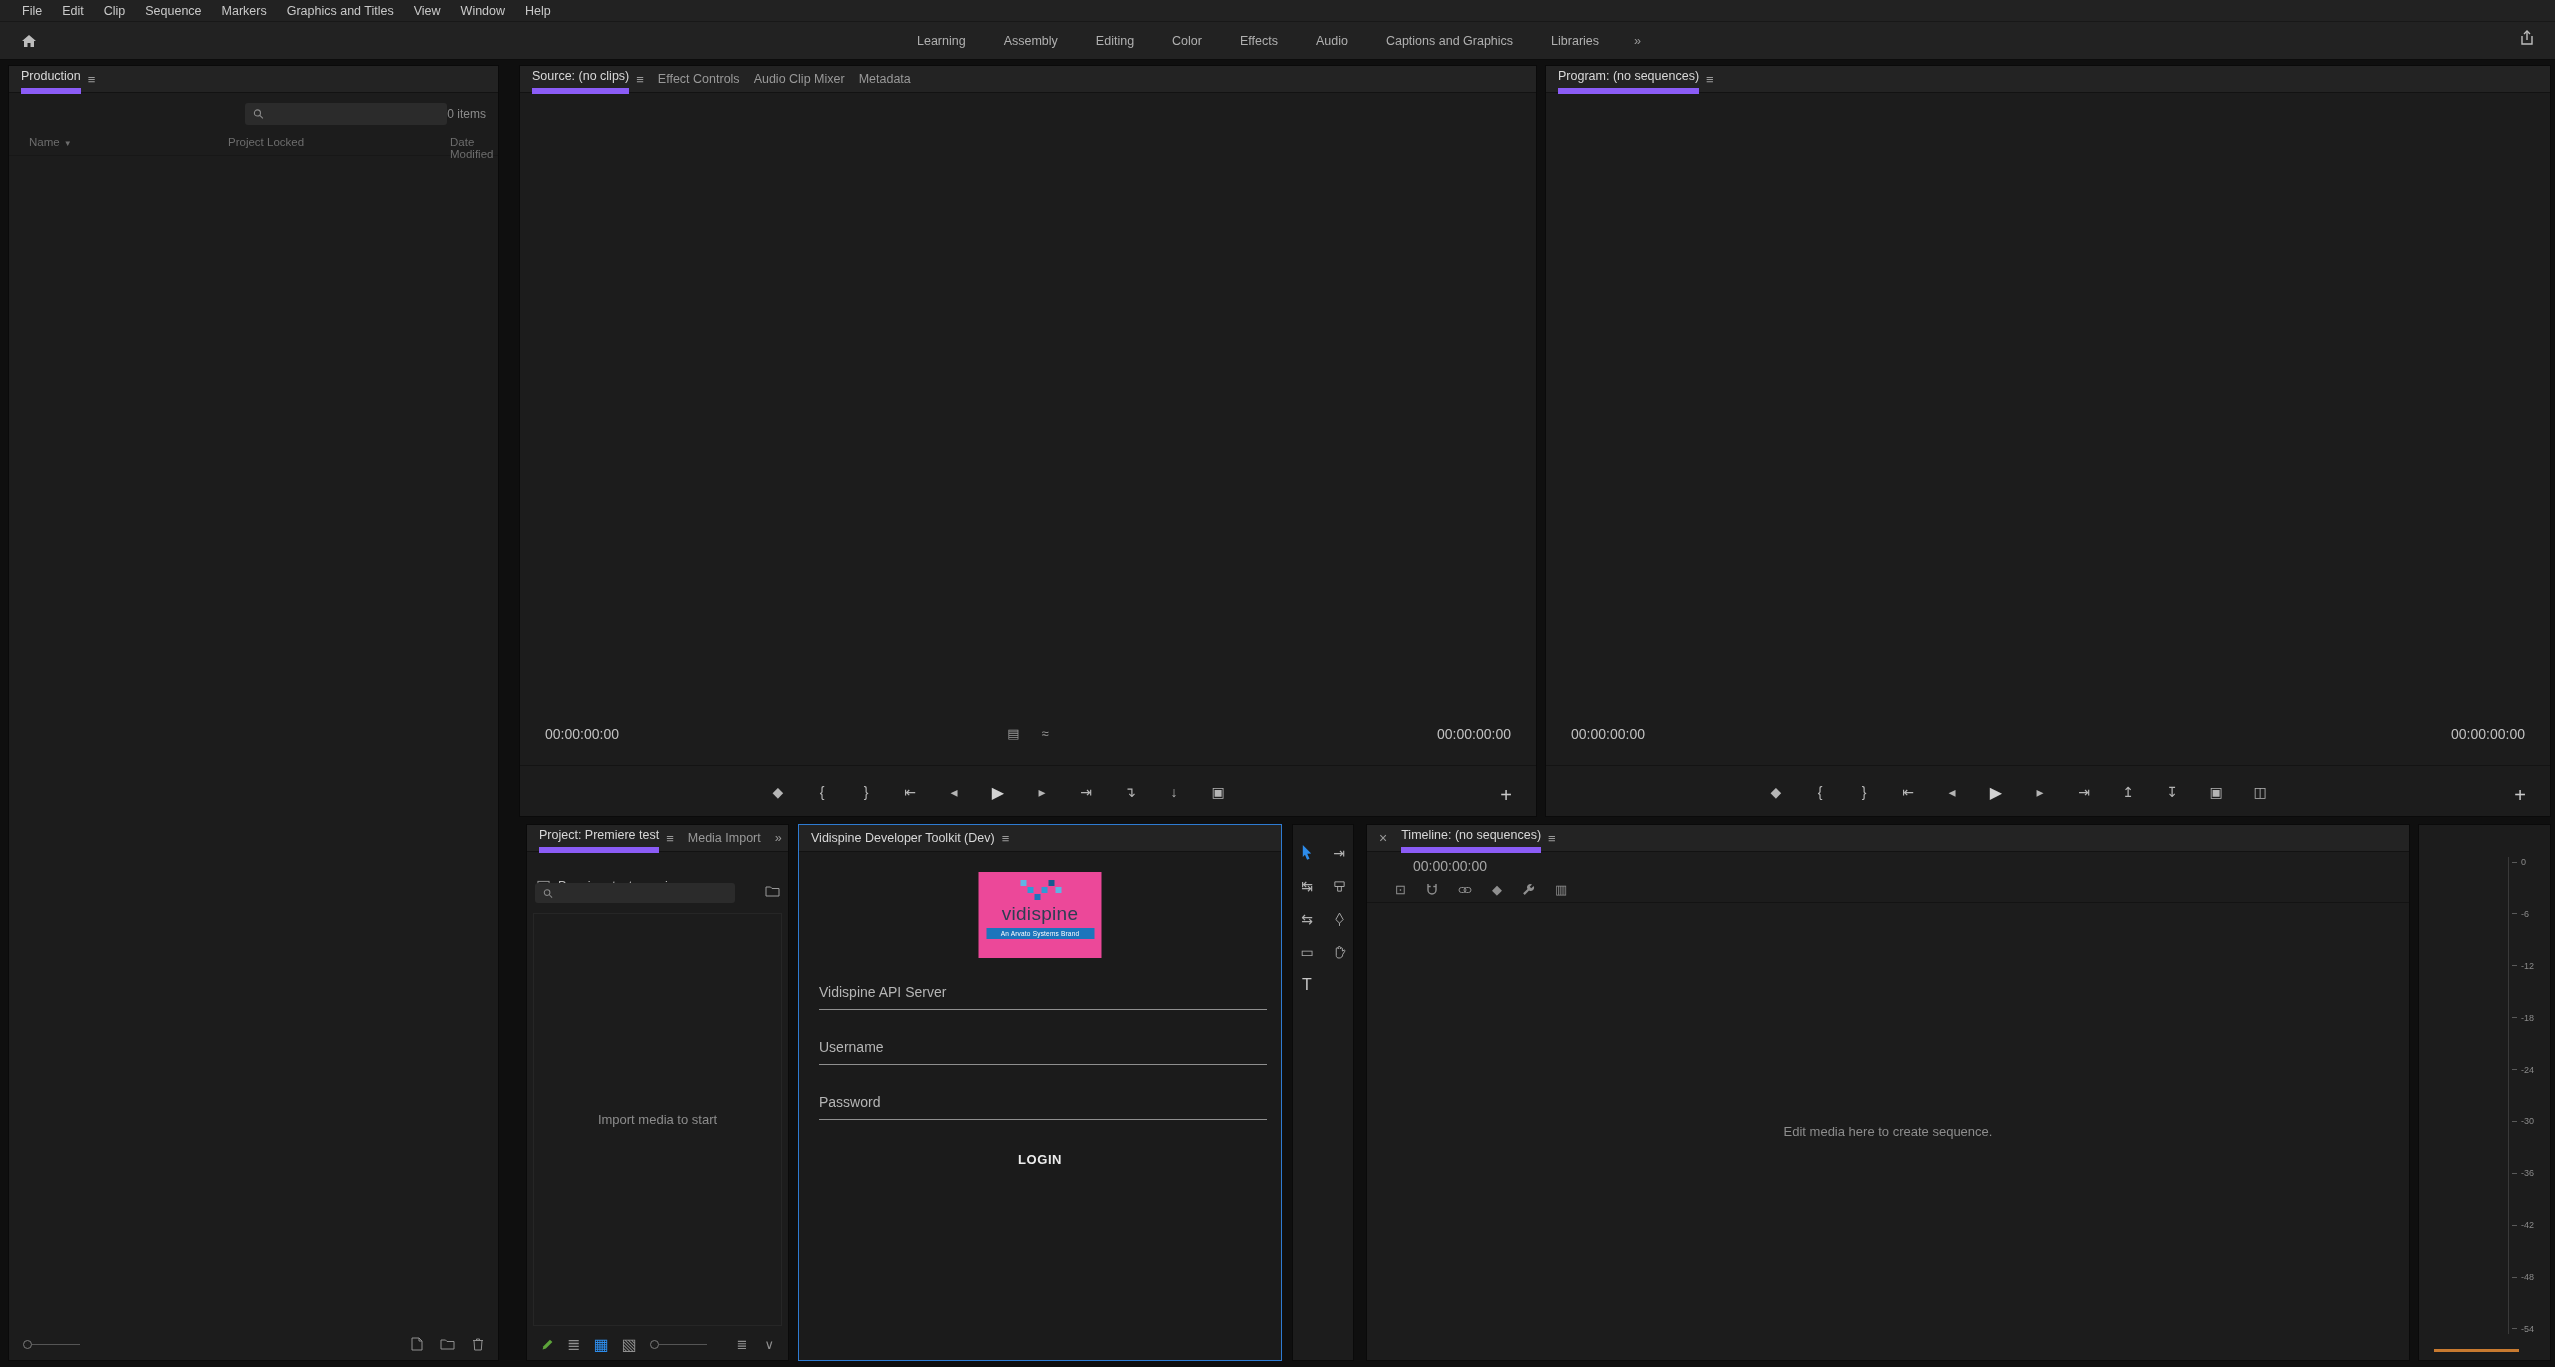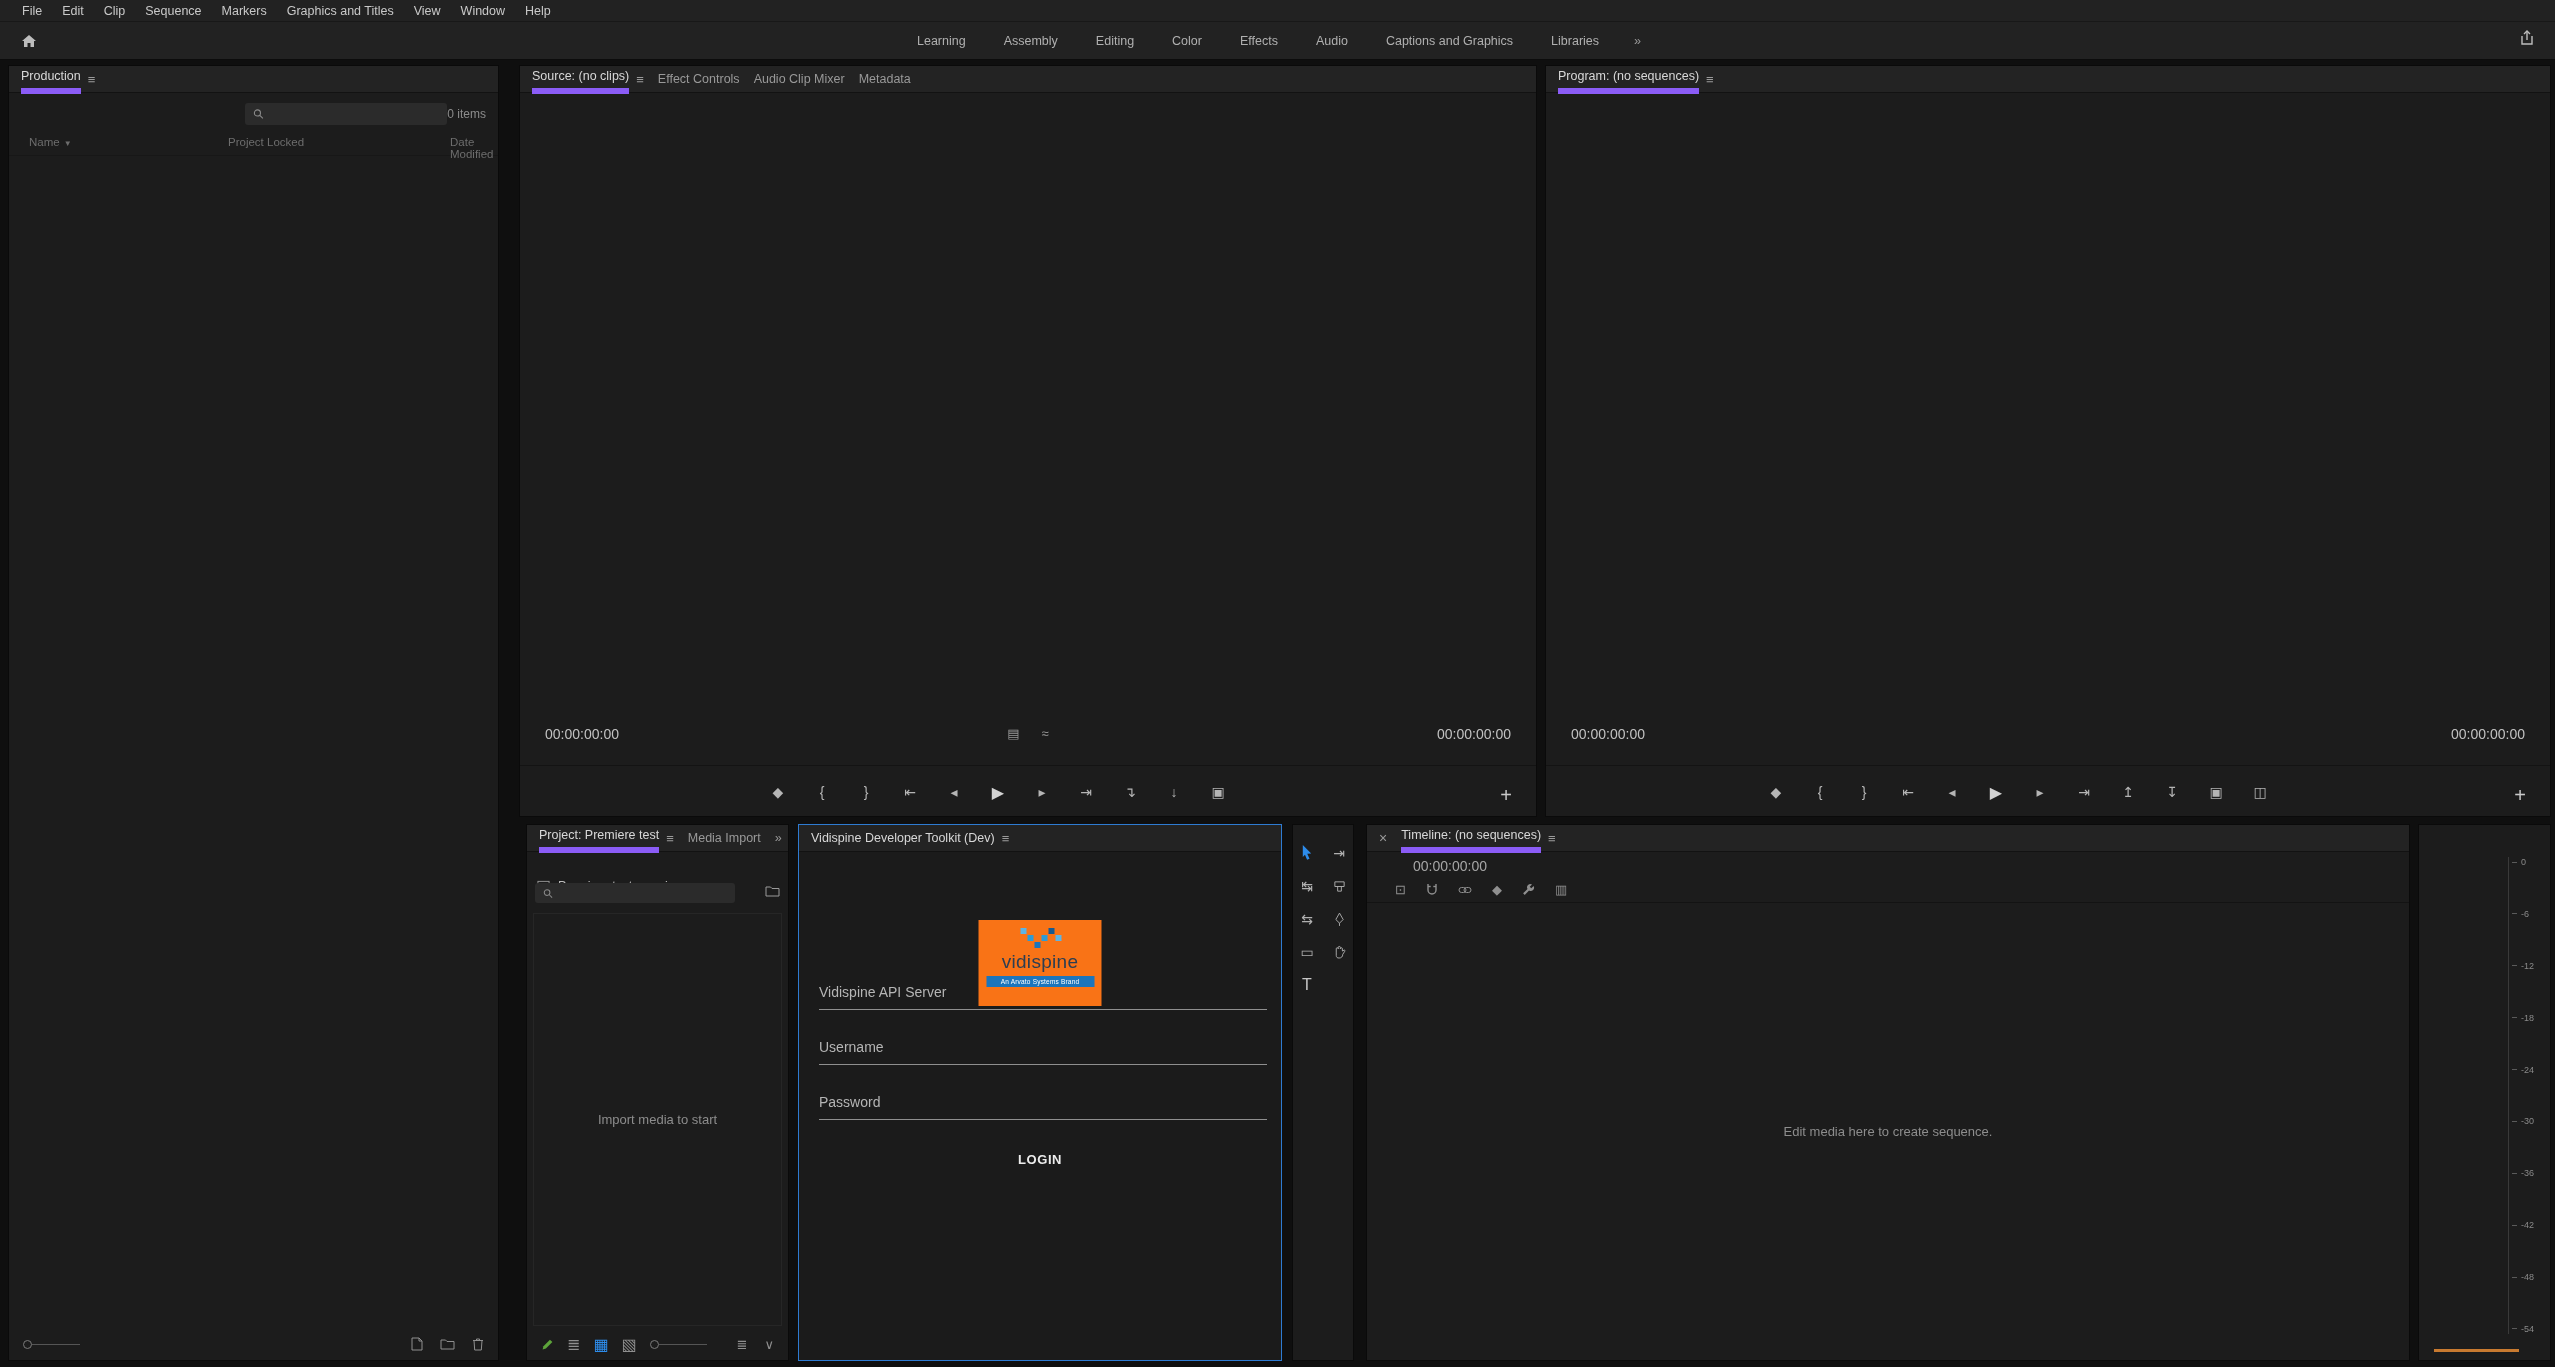--- a/index.html
+++ b/index.html
@@ -94,21 +94,21 @@
   .proj-foot { gap: 0; }
   .proj-foot .fi { margin-right: 13px; display: inline-flex; align-items: center; }
   .blue { color: #2d8ceb; }
 
   
   #panel-vidispine { left: 798px; top: 824px; width: 484px; height: 537px;
     border: 1px solid #2e7bd2; background: #1b1b1b; }
   #panel-vidispine .ptab.active .lbl { border-bottom: none; }
   .vidi-body { position: absolute; left: 0; right: 0; top: 27px; bottom: 0; }
   .logo-card { position: absolute; left: 50%; transform: translateX(-50%); top: 20px;
-    width: 123px; height: 86px; background: #f97316; text-align: center; margin-top: 48px; }
+    width: 123px; height: 86px; background: #ec4899; text-align: center; }
   .logo-mark { margin-top: 8px; }
   .logo-word { font-size: 19px; color: #2b3e52; letter-spacing: 0.3px; margin-top: -3px; }
   .logo-banner { margin: 3px auto 0; width: 108px; height: 11px; background: #1c75bc;
     color: #fff; font-size: 6.5px; line-height: 11px; letter-spacing: 0.2px; }
   .vfield { position: absolute; left: 20px; width: 448px; border-bottom: 1px solid #8f8f8f; }
   .vfield input { width: 100%; background: transparent; border: none; outline: none;
     font-family: "Liberation Sans", sans-serif; font-size: 14px; color: #c7c7c7; padding-bottom: 9px; }
   .vfield input::placeholder { color: #b5b5b5; opacity: 1; }
   .vf1 { top: 131px; } .vf2 { top: 186px; } .vf3 { top: 241px; }
   .login-btn { position: absolute; left: 50%; transform: translateX(-50%); top: 300px;

